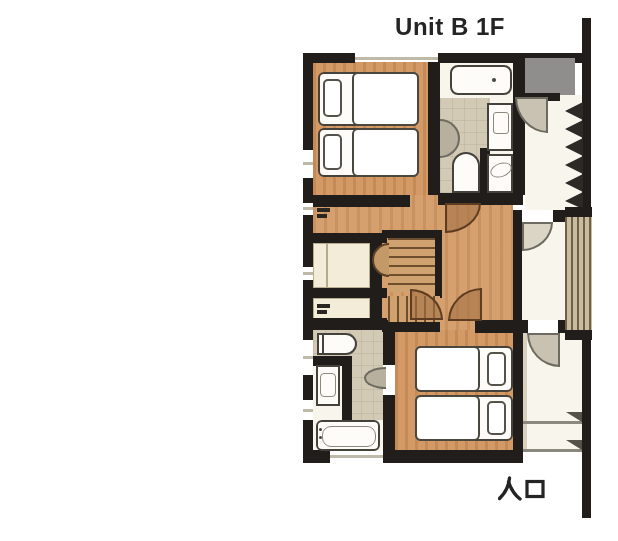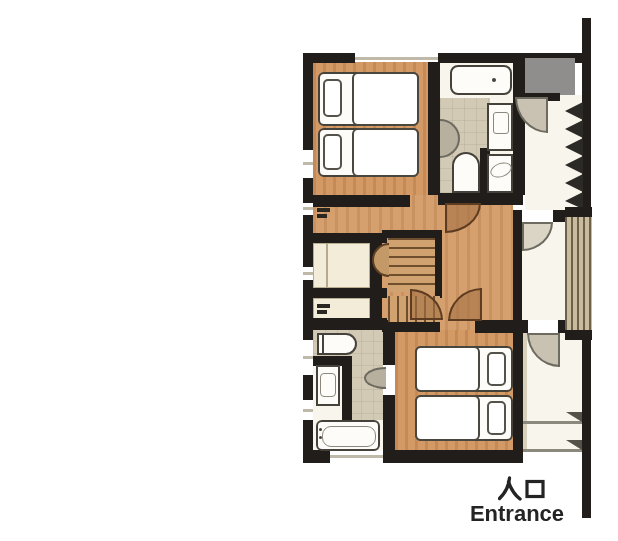--- a/index.html
+++ b/index.html
@@ -35,20 +35,21 @@
   .lbl-en{position:absolute;left:460px;top:501px;width:114px;text-align:center;
          font-size:22px;font-weight:bold;color:#242424;}
   .pillow{position:absolute;background:#ffffff;border:2px solid #55524b;border-radius:5px;box-sizing:border-box;}
   .blanket{position:absolute;background:#ffffff;border:2px solid #4a473f;border-radius:4px;box-sizing:border-box;}
 </style>
 </head>
 <body>
 
 <div id="canvas">
 
+  <div class="title">Unit B 1F</div>
 
   <div class="abs wood" style="left:313px;top:62px;width:115px;height:133px;"></div>
   <div class="abs wood2" style="left:313px;top:195px;width:200px;height:135px;"></div>
   <div class="abs wood" style="left:395px;top:330px;width:128px;height:123px;"></div>
   <div class="abs whitefloor" style="left:440px;top:62px;width:73px;height:131px;"></div>
   <div class="abs tile" style="left:440px;top:98px;width:50px;height:95px;"></div>
   <div class="abs tile" style="left:313px;top:330px;width:70px;height:120px;"></div>
   <div class="abs whitefloor" style="left:313px;top:362px;width:29px;height:58px;"></div>
   <div class="abs whitefloor" style="left:313px;top:420px;width:70px;height:30px;"></div>
   <div class="abs whitefloor" style="left:525px;top:95px;width:57px;height:115px;"></div>
@@ -170,15 +171,14 @@
   <div class="mark" style="left:317px;top:304px;width:13px;height:4px;"></div>
   <div class="mark" style="left:317px;top:310px;width:10px;height:4px;"></div>
 
   <svg class="abs" style="left:498px;top:475px;" width="48" height="27" viewBox="0 0 48 27" role="img" aria-label="入口">
     <g stroke="#242424" fill="none" stroke-linecap="round">
       <path d="M11.5 3 C11 10 7 18 1.5 23.5" stroke-width="3.4"></path>
       <path d="M10.5 7 C13 14 17 20 22 24" stroke-width="3.4"></path>
       <rect x="29" y="6.5" width="16" height="15" stroke-width="3.2"></rect>
     </g>
   </svg>
-  <div class="lbl-en">Entrance</div>
 
 </div>
 
 </body></html>

